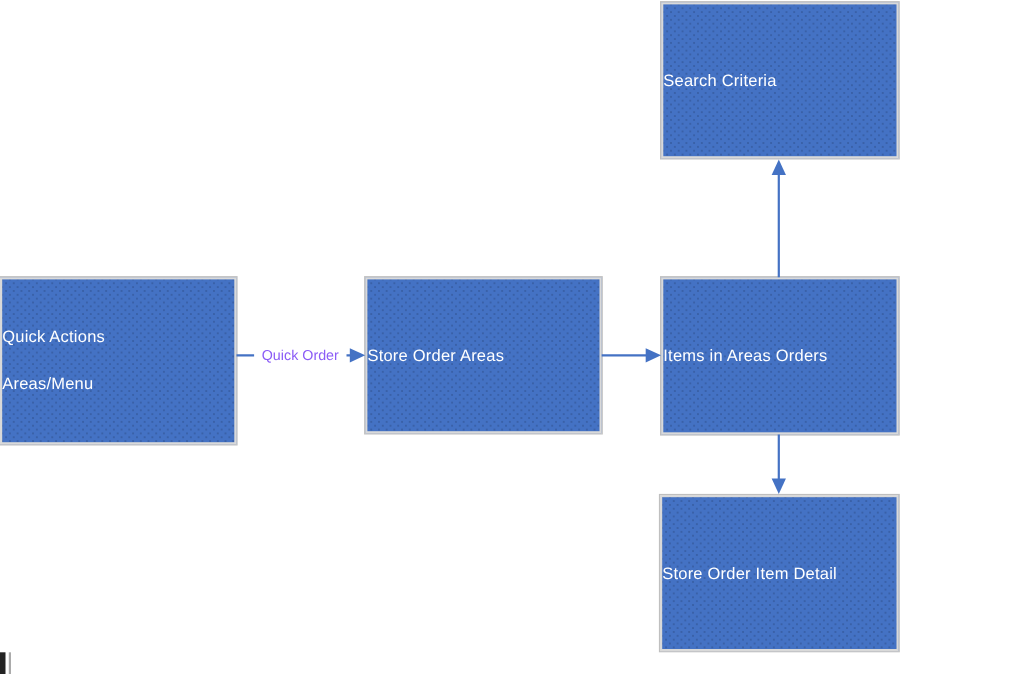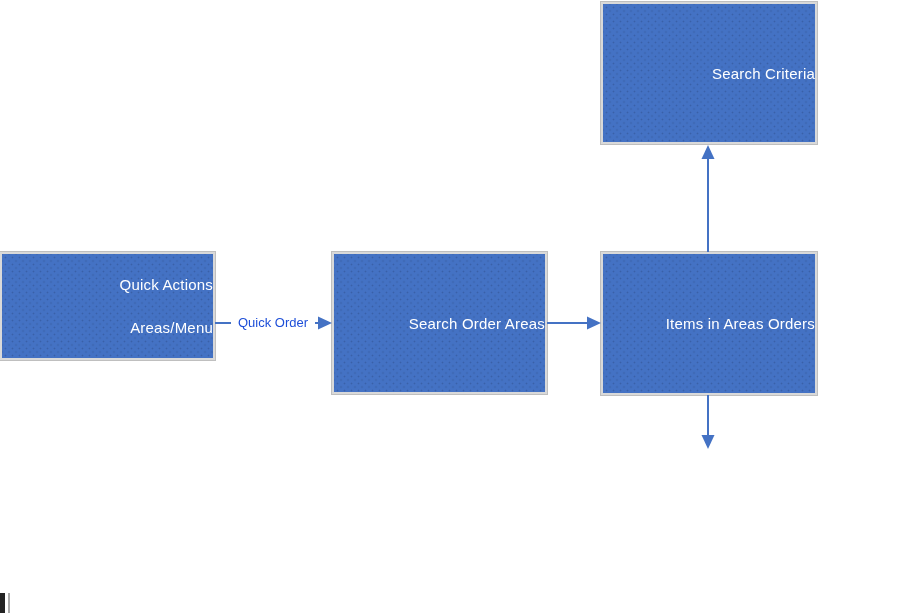--- a/index.html
+++ b/index.html
@@ -24,47 +24,47 @@
       radial-gradient(rgba(31,53,96,0.28) 0.8px, transparent 1.1px);
     background-size: 7px 7px;
     background-position: 0 0, 3.5px 3.5px;
     border: 2px solid #D9D9D9;
     outline: 1px solid #BFBFBF;
     color: #ffffff;
     font-size: 15px;
     letter-spacing: 0.2px;
     display: flex;
     flex-direction: column;
-    align-items: flex-end;
+    align-items: flex-start;
     justify-content: center;
     text-align: center;
     gap: 26px;
   }
   .node span { display: block; }
   #node-search-criteria        { left: 601px; top: 2px;   width: 216px; height: 142px; }
-  #node-quick-actions          { left: 0px;   top: 252px; width: 215px; height: 108px; }
+  #node-quick-actions          { left: 0px;   top: 252px; width: 215px; height: 152px; }
   #node-store-order-areas      { left: 332px; top: 252px; width: 215px; height: 142px; }
   #node-items-in-store-orders  { left: 601px; top: 252px; width: 216px; height: 143px; }
   #node-store-order-item-detail{ left: 600px; top: 450px; width: 217px; height: 142px; }
 
   .connector-layer {
     position: absolute;
     left: 0; top: 0;
     width: 917px;
     height: 613px;
     pointer-events: none;
   }
   .edge-label {
     position: absolute;
     left: 231px;
     top: 315px;
     width: 84px;
     text-align: center;
     background: #ffffff;
-    color: #1d4ed8;
+    color: #8b5cf6;
     font-size: 13px;
     line-height: 16px;
     white-space: nowrap;
   }
   .cursor-artifact {
     position: absolute;
     left: 0px;
     top: 593px;
     width: 5px;
     height: 20px;
@@ -87,27 +87,30 @@
   <div class="node" id="node-search-criteria">
     <span>Search Criteria</span>
   </div>
 
   <div class="node" id="node-quick-actions">
     <span>Quick Actions</span>
     <span>Areas/Menu</span>
   </div>
 
   <div class="node" id="node-store-order-areas">
-    <span>Search Order Areas</span>
+    <span>Store Order Areas</span>
   </div>
 
   <div class="node" id="node-items-in-store-orders">
     <span>Items in Areas Orders</span>
   </div>
 
+  <div class="node" id="node-store-order-item-detail">
+    <span>Store Order Item Detail</span>
+  </div>
 
   <svg class="connector-layer" width="917" height="613" viewBox="0 0 917 613" xmlns="http://www.w3.org/2000/svg">
 
     <line x1="215" y1="323" x2="322" y2="323" stroke="#4472C4" stroke-width="2"></line>
     <polygon points="332,323 318,316.5 318,329.5" fill="#4472C4"></polygon>
 
     <line x1="547" y1="323" x2="591" y2="323" stroke="#4472C4" stroke-width="2"></line>
     <polygon points="601,323 587,316.5 587,329.5" fill="#4472C4"></polygon>
 
     <line x1="708" y1="252" x2="708" y2="158" stroke="#4472C4" stroke-width="2"></line>

